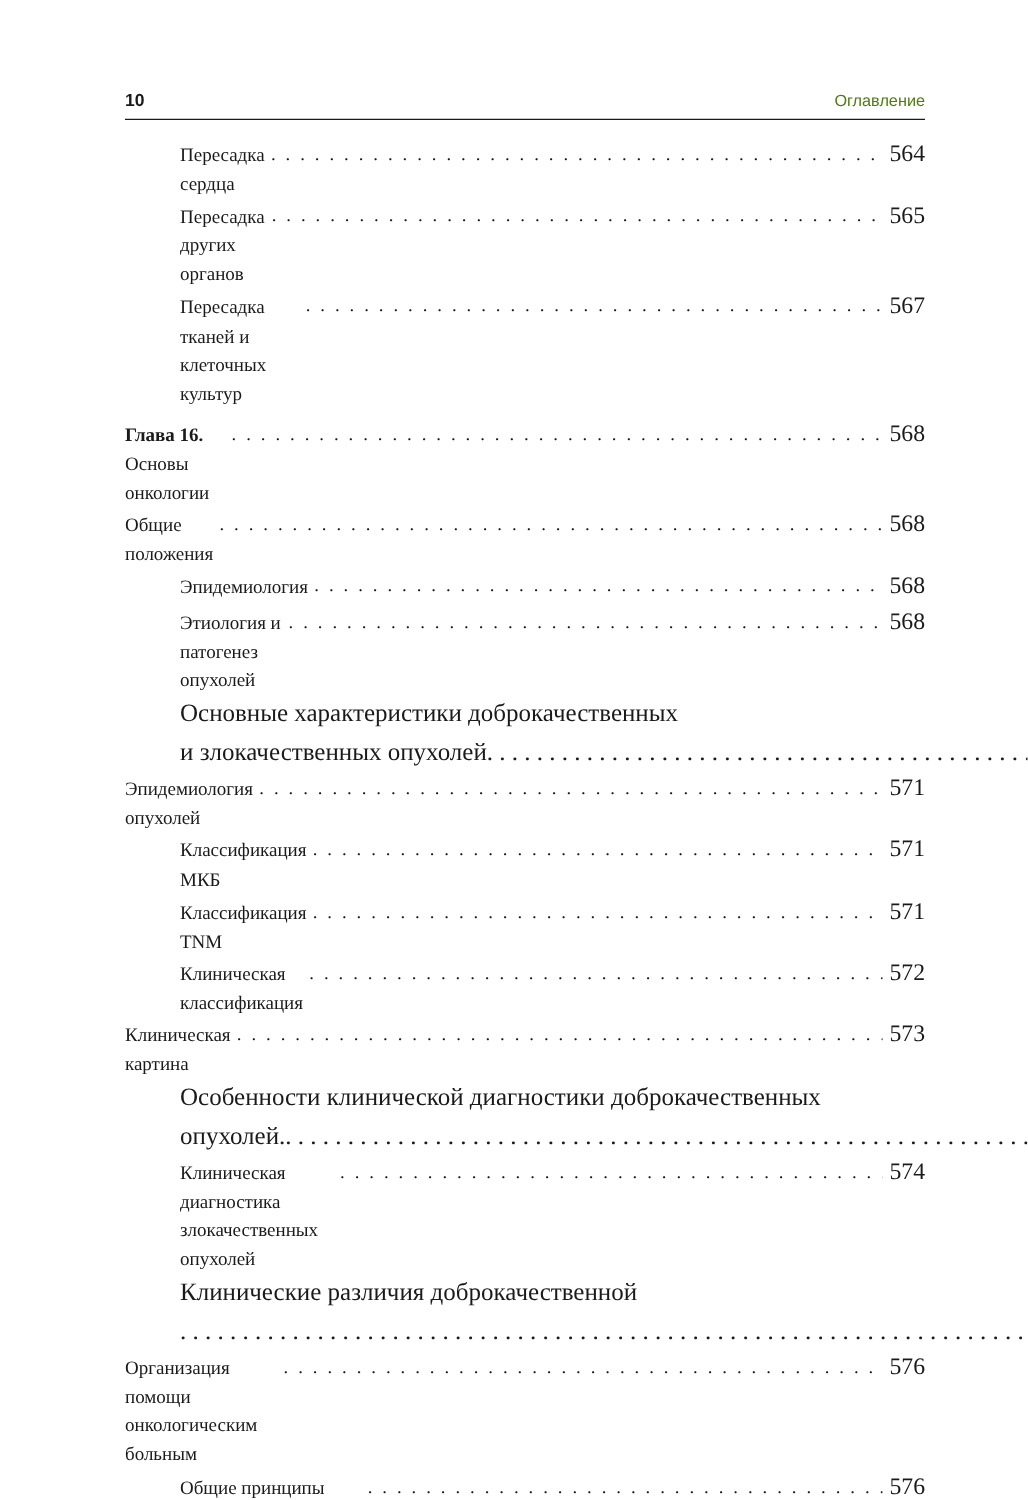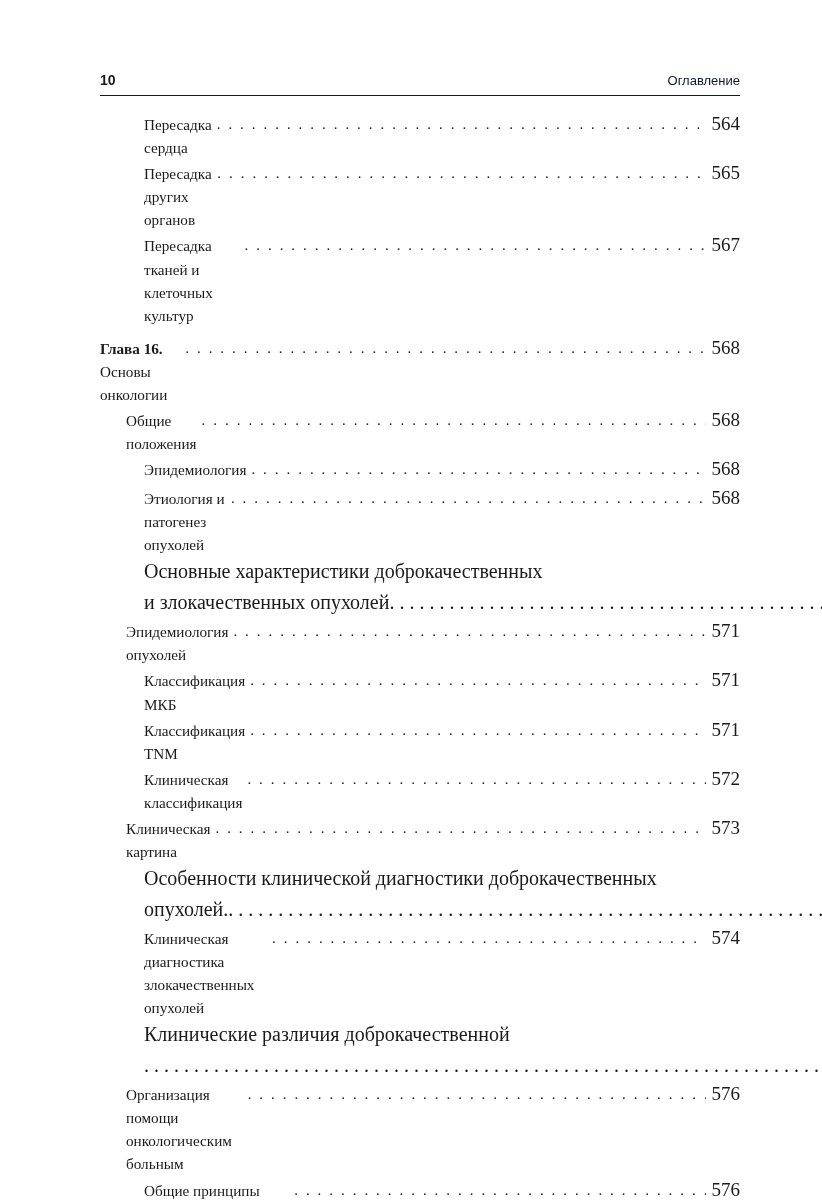--- a/index.html
+++ b/index.html
@@ -38,21 +38,21 @@
     padding-bottom: 7px;
     border-bottom: 1.6px solid #1a1a1a;
   }
   .pagehead .folio {
     font-weight: bold;
     font-size: 14px;
   }
   .pagehead .running-title {
     font-size: 13px;
     font-weight: normal;
-    color: #0f172a;
+    color: #4d7c0f;
   }
 
   
   .toc {
     margin-top: 14px;
   }
   .row {
     display: flex;
     align-items: baseline;
     font-size: 15.2px;
@@ -76,21 +76,21 @@
   }
   .row .page-no {
     flex: 0 0 auto;
     text-align: right;
     min-width: 30px;
     font-size: 19px;
   }
 
   
   .lvl0 { margin-left: 0px; }
-  .lvl1 { margin-left: 26px; }
+  .lvl1 { }
   .lvl2 { margin-left: 44px; }
 
   .chapter .title { }
   .chapter .chapnum { font-weight: bold; }
 
   
   .wrap {
     font-size: 20px;
     line-height: 1.52;
   }

